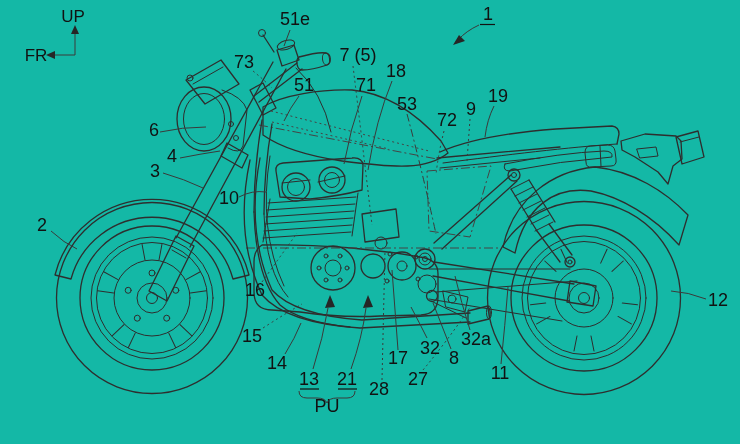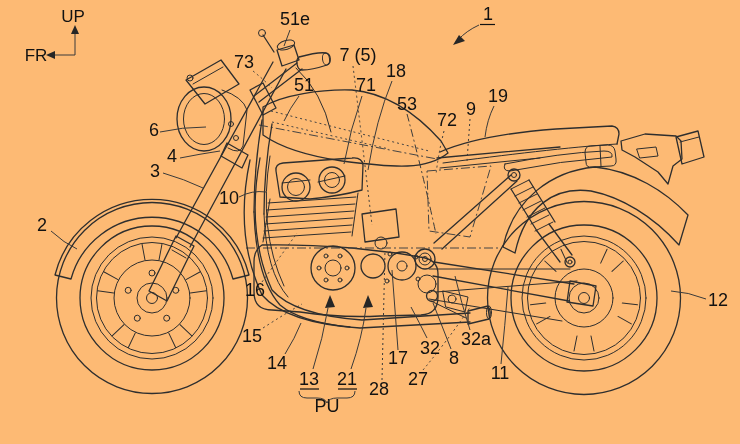--- a/index.html
+++ b/index.html
@@ -1,16 +1,16 @@
 <!DOCTYPE html>
 <html><head>
 <meta charset="utf-8">
 <style>
   html,body{margin:0;padding:0;background:#ffffff;}
-  .stage{position:relative;width:740px;height:444px;background:#fdba74;overflow:hidden;
+  .stage{position:relative;width:740px;height:444px;background:#14b8a6;overflow:hidden;
          font-family:"Liberation Sans",sans-serif;}
   svg{display:block;}
   .ln{fill:none;stroke:#2e2e2e;stroke-width:1.3;stroke-linecap:round;stroke-linejoin:round;}
   .thin{stroke-width:1;}
   .hid{fill:none;stroke:#444;stroke-width:1;stroke-dasharray:2,3;}
   .dashdot{fill:none;stroke:#444;stroke-width:1;stroke-dasharray:9,3,2,3;}
   .leader{fill:none;stroke:#3a3a3a;stroke-width:1;}
   .leader.dot{stroke-dasharray:2,3;}
   .leader.dd{stroke-dasharray:8,3,2,3;}
   .lbl{font-family:"Liberation Sans",sans-serif;font-size:18px;fill:#121212;}

